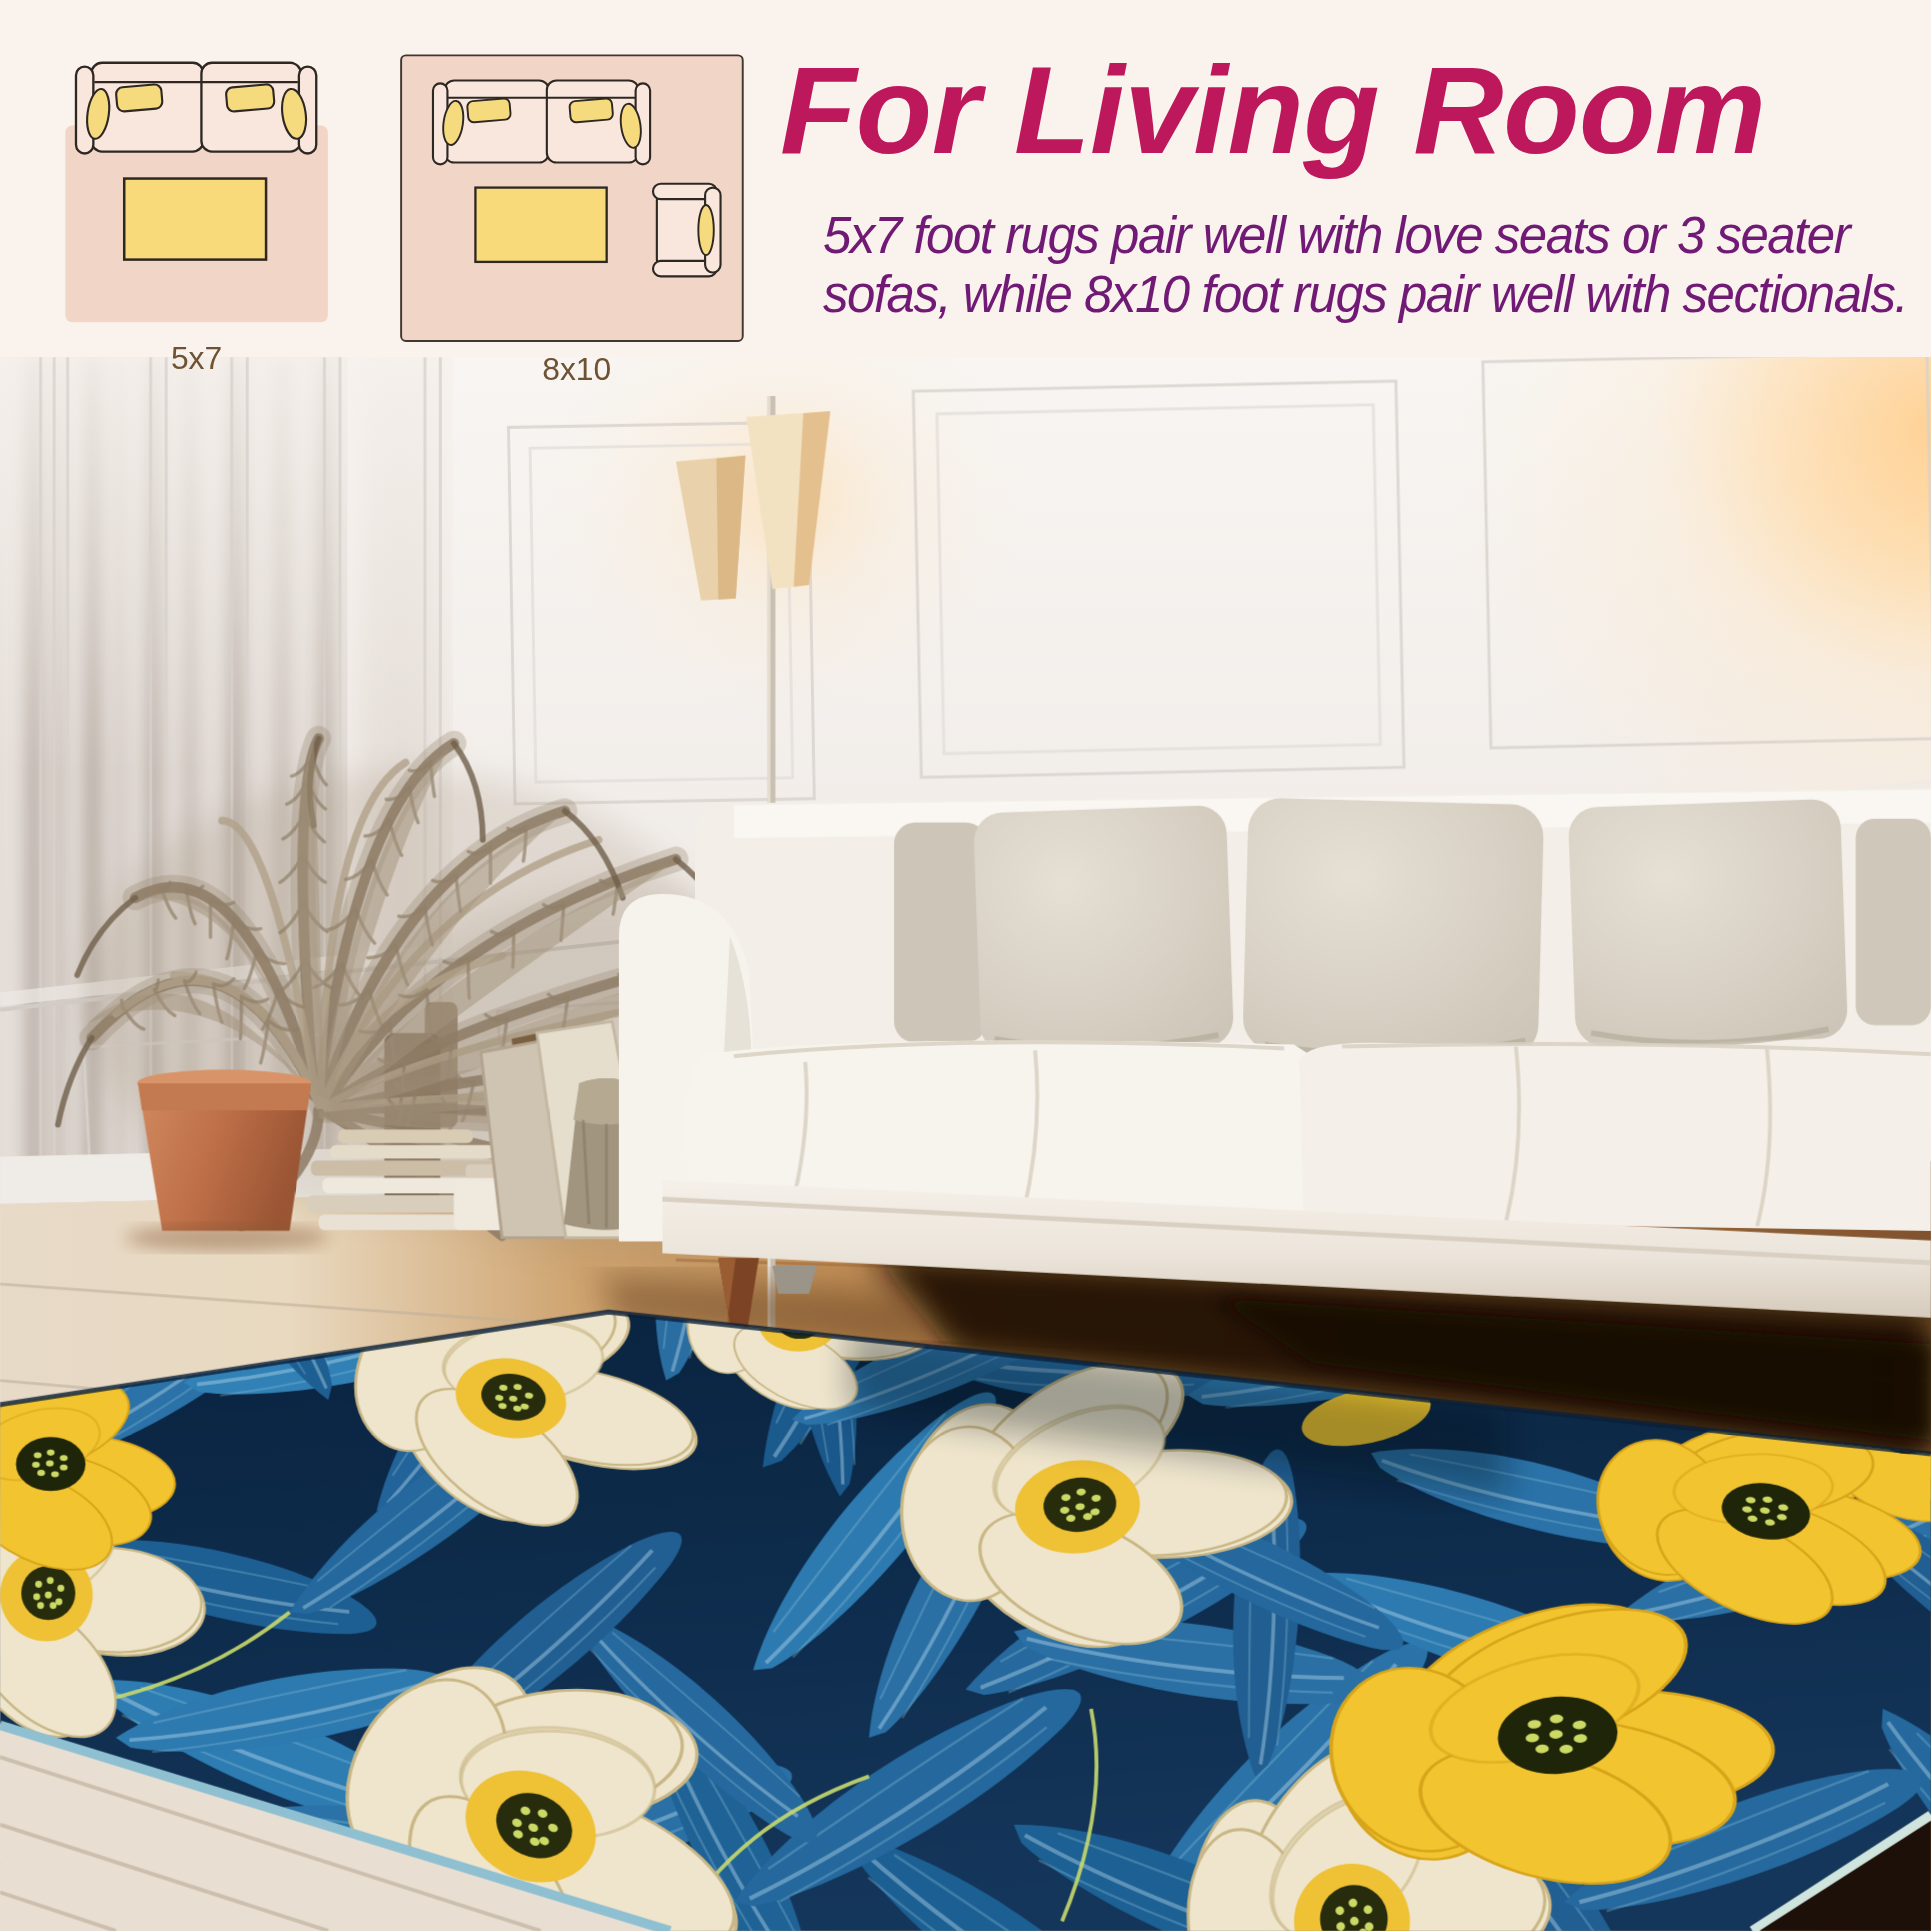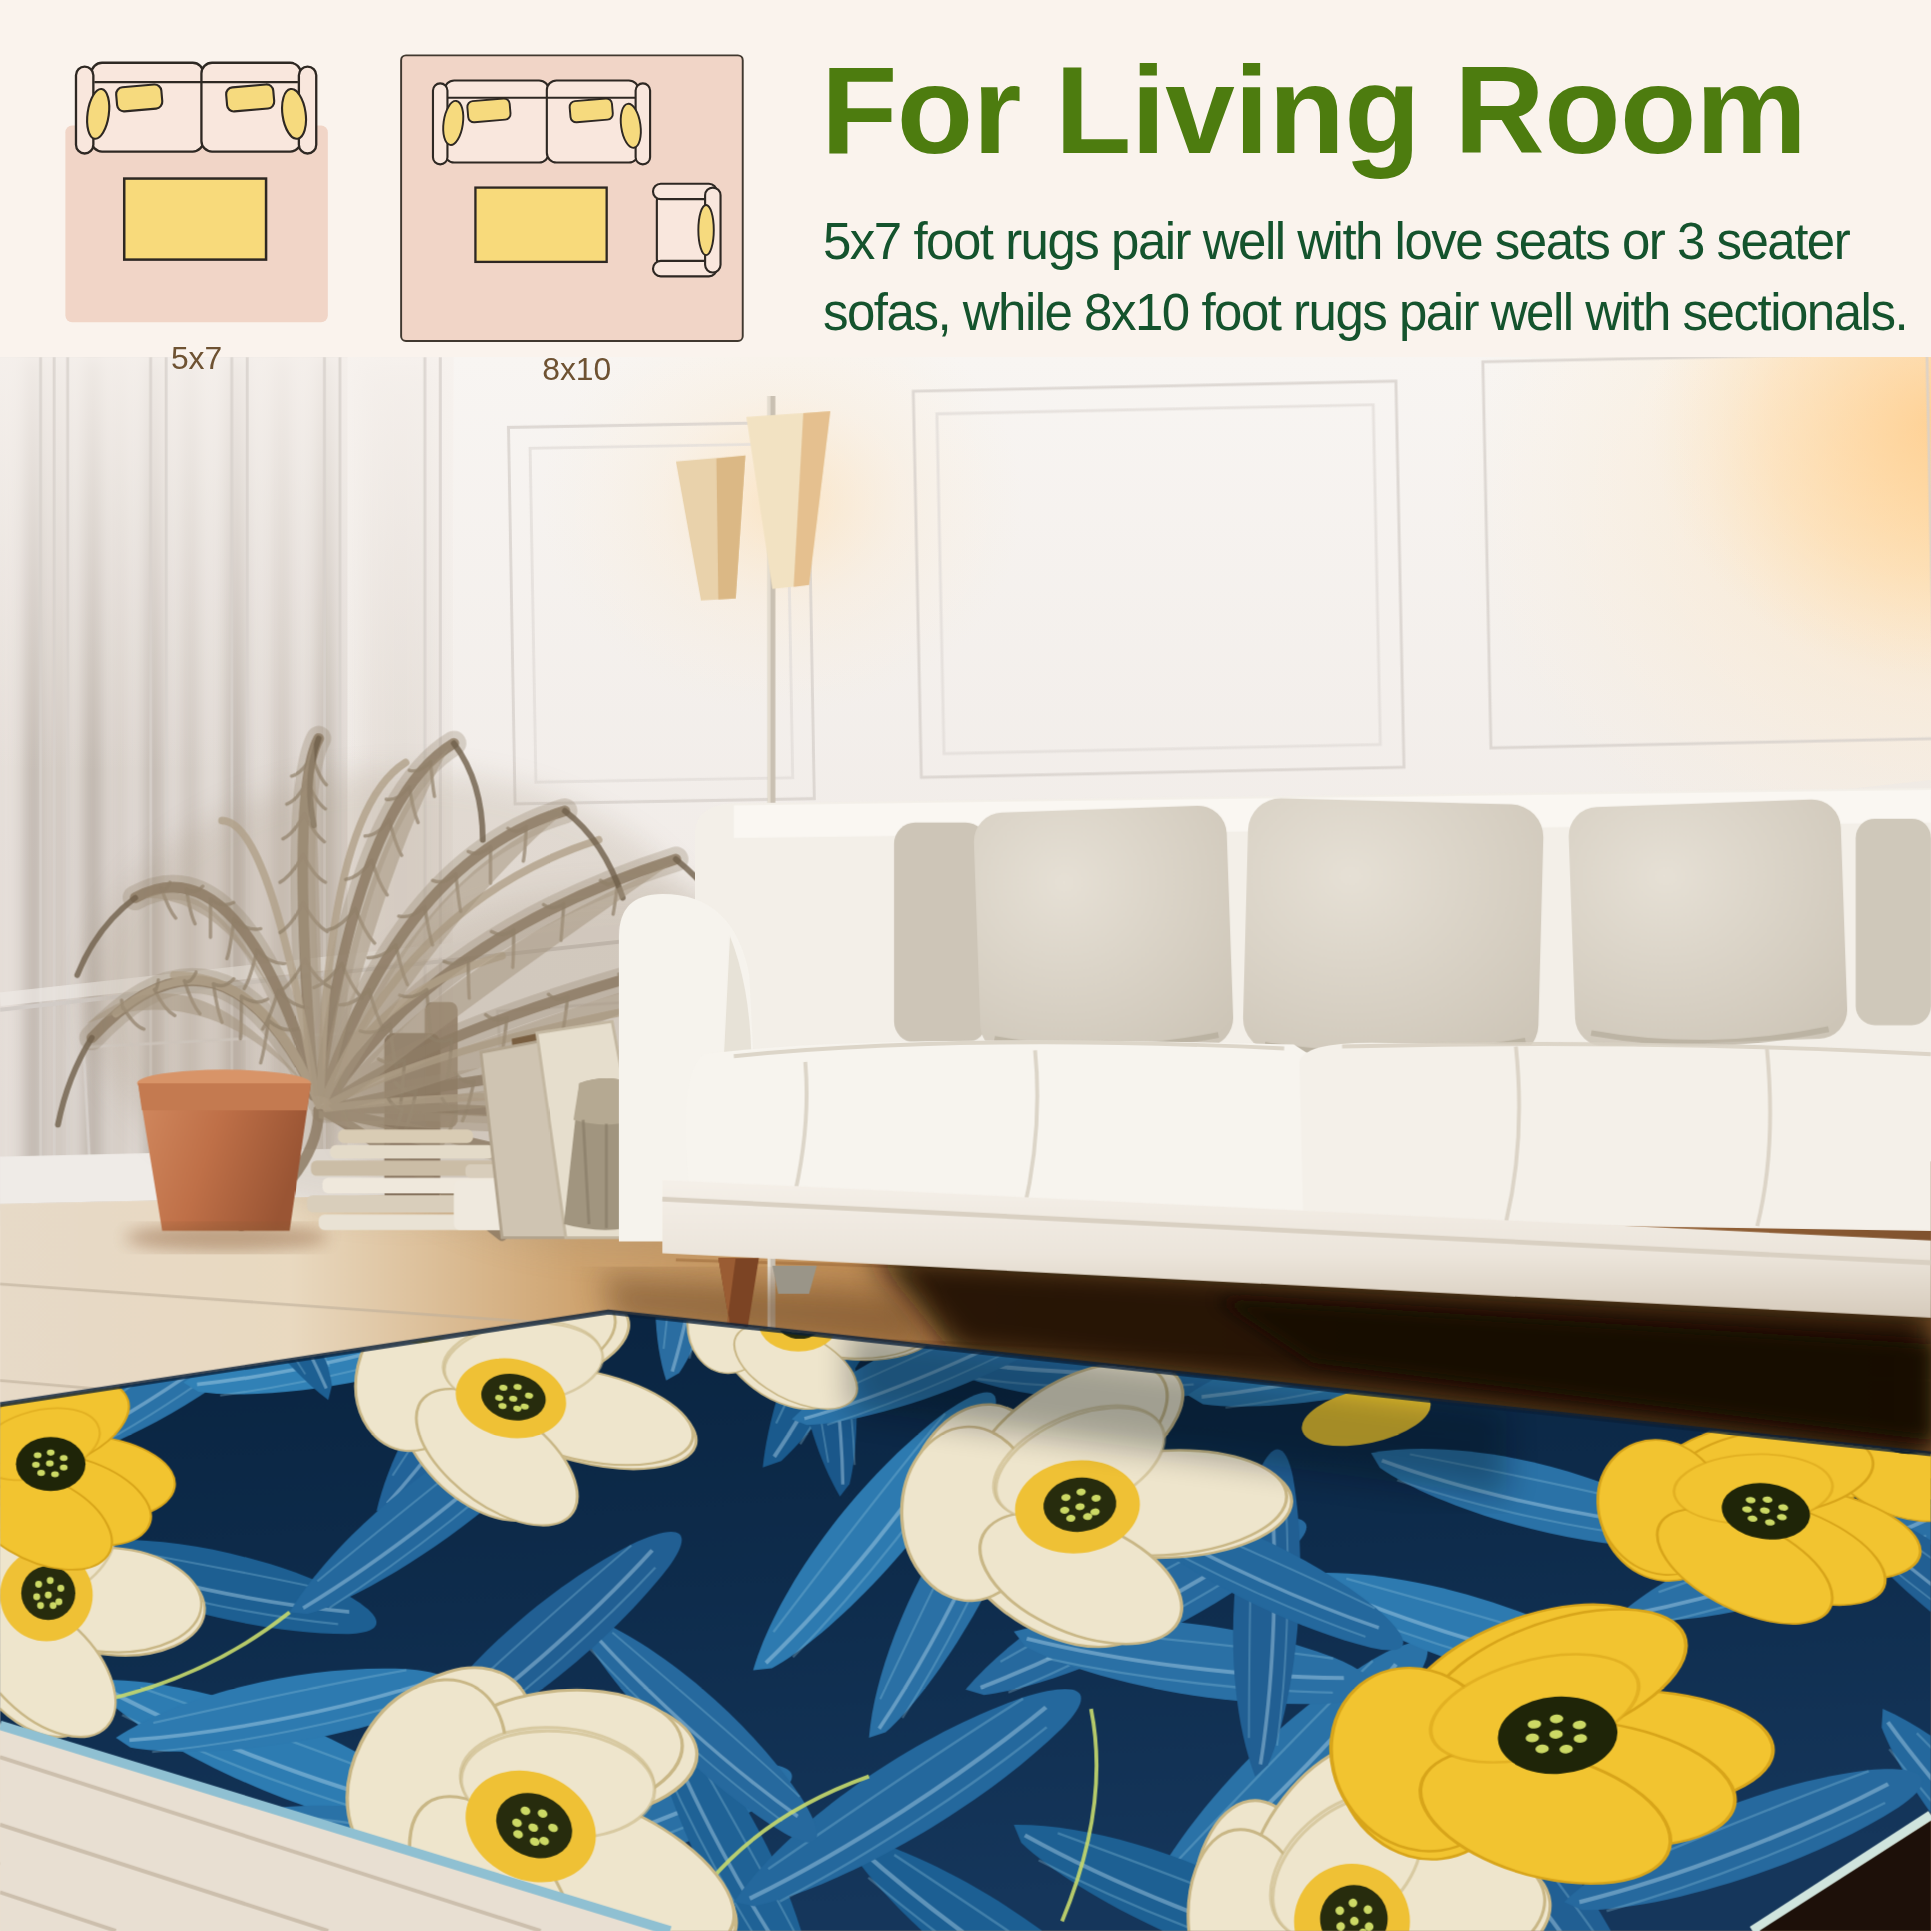--- a/index.html
+++ b/index.html
@@ -82,23 +82,23 @@
     <rect x="290" y="168" width="58" height="80" rx="10" fill="#f9e7dd" stroke="#2e2823" stroke-width="2.2"></rect>
     <rect x="286" y="160" width="66" height="16" rx="8" fill="#f9e7dd" stroke="#2e2823" stroke-width="2.2"></rect>
     <rect x="286" y="240" width="66" height="16" rx="8" fill="#f9e7dd" stroke="#2e2823" stroke-width="2.2"></rect>
     <rect x="340" y="164" width="16" height="88" rx="8" fill="#f9e7dd" stroke="#2e2823" stroke-width="2.2"></rect>
     <ellipse cx="341" cy="208" rx="8" ry="26" fill="#f6da7e" stroke="#2e2823" stroke-width="2"></ellipse>
   </g>
 
   <text x="207" y="363" font-size="33" fill="#6e5232" text-anchor="middle" font-family="Liberation Sans, sans-serif">8x10</text>
 </svg>
 
-<div class="abs" style="z-index:3;left:821px;top:47px;font-size:125px;font-weight:bold;color:#4d7c0f;line-height:1;letter-spacing:-0.5px;">For Living Room</div>
-
-<div class="abs" style="z-index:3;left:823px;top:206px;font-size:51px;color:#14532d;line-height:71px;white-space:nowrap;letter-spacing:-1.5px;">5x7 foot rugs pair well with love seats or 3 seater<br>sofas, while 8x10 foot rugs pair well with sectionals.</div>
+<div class="abs" style="z-index:3;left:780px;top:47px;font-size:125px;font-weight:bold;color:#be185d;line-height:1;letter-spacing:-0.5px;font-style:italic;">For Living Room</div>
+
+<div class="abs" style="z-index:3;left:823px;top:206px;font-size:51px;color:#701a75;line-height:59px;white-space:nowrap;letter-spacing:-1.5px;font-style:italic;">5x7 foot rugs pair well with love seats or 3 seater<br>sofas, while 8x10 foot rugs pair well with sectionals.</div>
 
 <svg class="abs" style="left:0;top:357px;z-index:1;" width="1931" height="1574" viewBox="0 0 2000 1630">
   <defs>
     <linearGradient id="wallg" x1="0" y1="0" x2="0" y2="1">
       <stop offset="0" stop-color="#f8f5f2"></stop>
       <stop offset="0.6" stop-color="#f1ece8"></stop>
       <stop offset="1" stop-color="#eee9e4"></stop>
     </linearGradient>
     <radialGradient id="sunglow2" cx="0.5" cy="0.5" r="0.5">
       <stop offset="0" stop-color="#ffce8e" stop-opacity="0.85"></stop>

